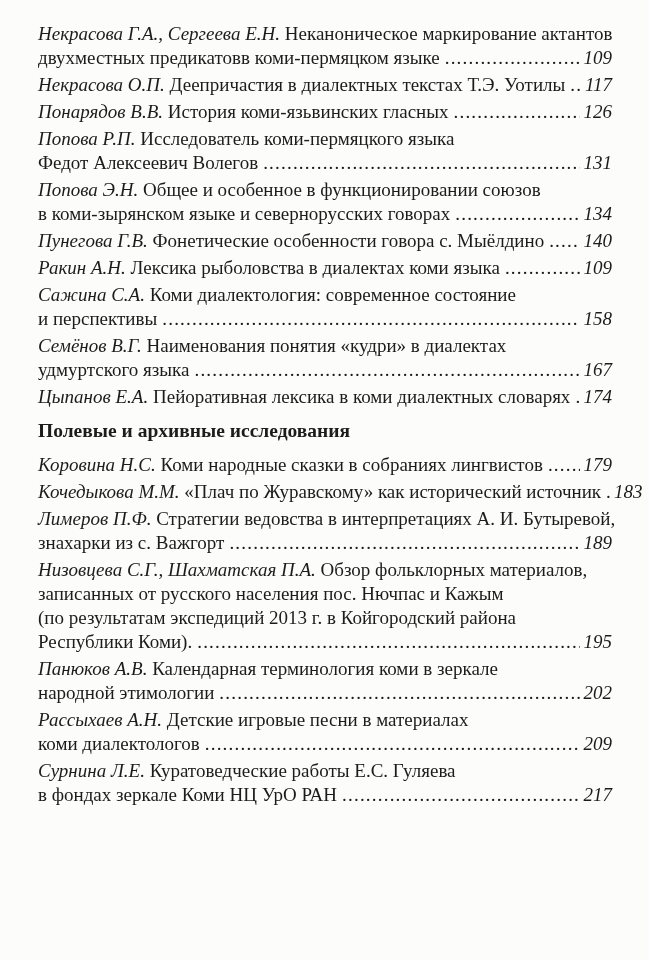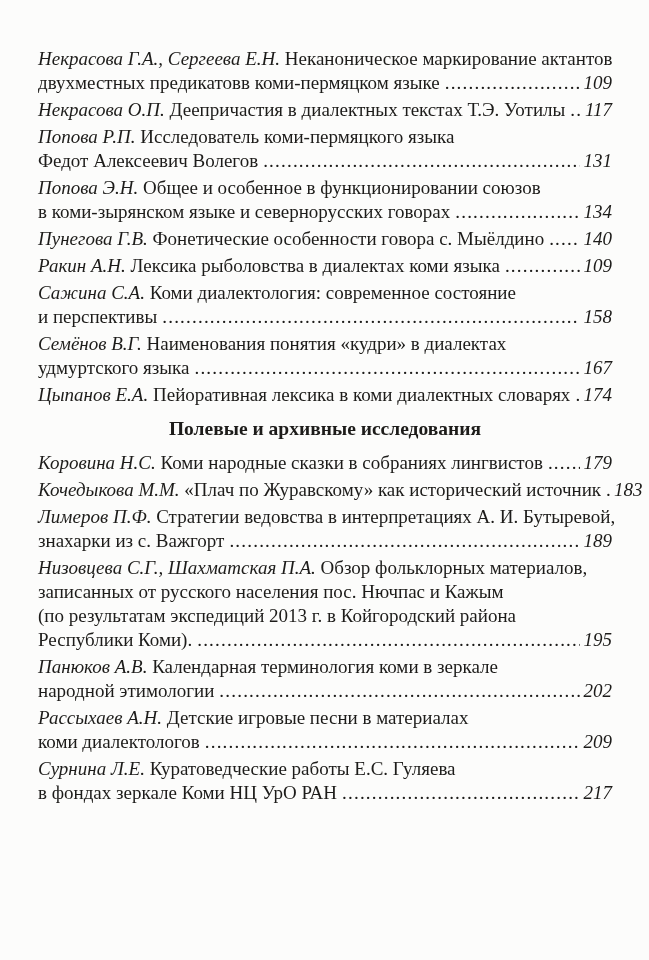--- a/index.html
+++ b/index.html
@@ -11,21 +11,21 @@
     height: 960px;
     background: #fcfcfb;
     color: #1d1c1a;
     font-family: "Liberation Serif", serif;
     overflow: hidden;
   }
   .page {
     box-sizing: border-box;
     width: 649px;
     height: 960px;
-    padding: 47px 37px 0 38px;
+    padding: 22px 37px 0 38px;
   }
   .entry {
     margin: 0 0 3px 0;
   }
   .line {
     display: flex;
     align-items: baseline;
     white-space: nowrap;
     font-size: 19px;
     line-height: 24px;
@@ -47,21 +47,21 @@
     letter-spacing: 1.2px;
   }
   .page-num {
     flex: 0 0 auto;
     font-style: italic;
   }
   .section-heading {
     font-size: 19.5px;
     line-height: 24px;
     font-weight: bold;
-    text-align: center;
+    text-align: left;
     margin: 10px 0 10px 0;
   }
 </style>
 </head>
 <body>
 
 <div class="page">
   <div id="toc-root">
       <div class="entry">
         <div class="line">
@@ -75,20 +75,27 @@
       </div>
       <div class="entry">
         <div class="line">
           <span class="text"><span class="authors">Некрасова О.П. </span>Деепричастия в диалектных текстах Т.Э. Уотилы</span>
           <span class="leader"></span>
           <span class="page-num">117</span>
         </div>
       </div>
       <div class="entry">
         <div class="line">
+          <span class="text"><span class="authors">Понарядов В.В. </span>История коми-язьвинских гласных</span>
+          <span class="leader"></span>
+          <span class="page-num">126</span>
+        </div>
+      </div>
+      <div class="entry">
+        <div class="line">
           <span class="text"><span class="authors">Попова Р.П. </span>Исследователь коми-пермяцкого языка</span>
         </div>
         <div class="line">
           <span class="text">Федот Алексеевич Волегов</span>
           <span class="leader"></span>
           <span class="page-num">131</span>
         </div>
       </div>
       <div class="entry">
         <div class="line">

